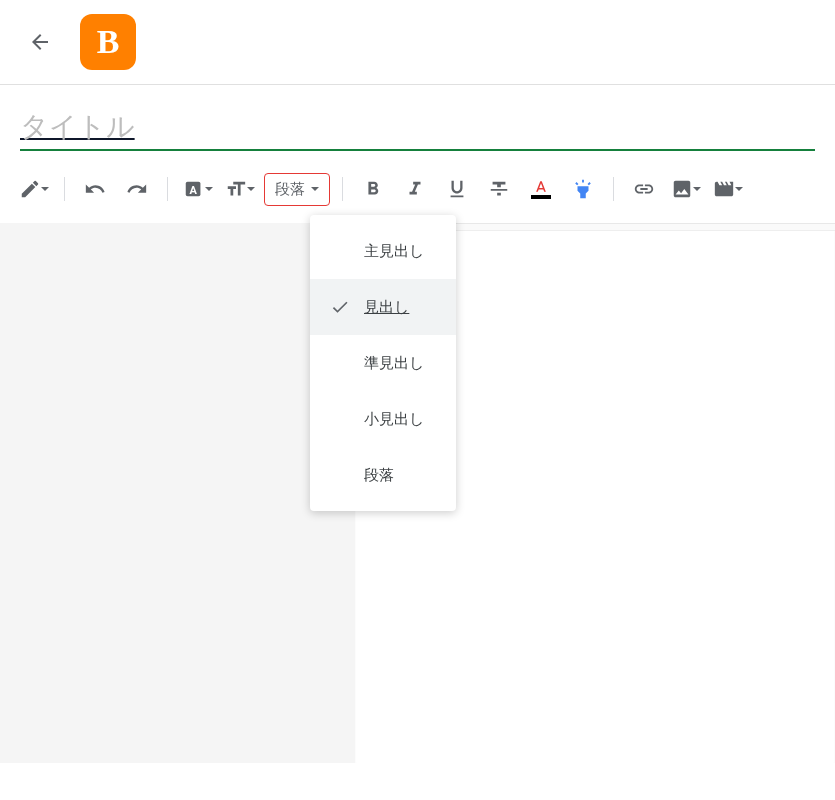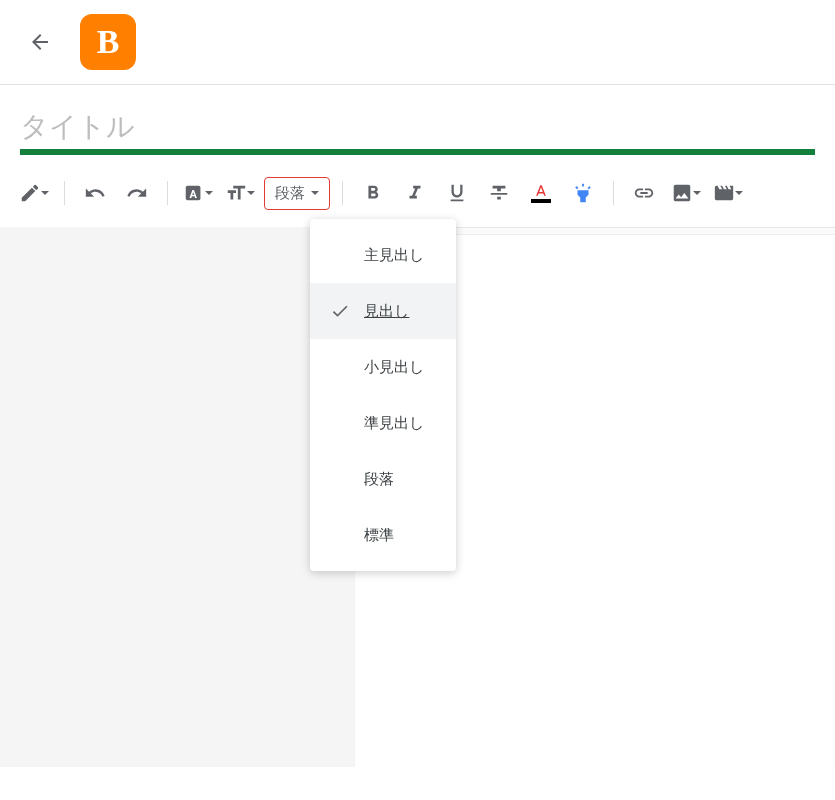--- a/index.html
+++ b/index.html
@@ -41,26 +41,27 @@
       font-family: Georgia, serif;
       font-weight: bold;
       font-size: 34px;
     }
     .title-area {
       padding: 20px 20px 0 20px;
     }
     .title-input {
       width: 100%;
       border: none;
-      border-bottom: 6px solid #15803d;
+      border-bottom: 2px solid #15803d;
       font-size: 28px;
       color: #0f172a;
       padding: 6px 0;
       outline: none;
       background: transparent;
+      text-decoration: underline;
     }
     .title-input::placeholder { color: #bdbdbd; }
     .toolbar {
       display: flex;
       align-items: center;
       padding: 20px 16px 16px 16px;
       gap: 6px;
       position: relative;
     }
     .tool-btn {
@@ -281,33 +282,29 @@
     <div class="dropdown-item selected">
       <span class="check-icon">
         <svg viewBox="0 0 24 24">
             <path d="M9 16.17L4.83 12l-1.42 1.41L9 19 21 7l-1.41-1.41z"></path>
           </svg>
       </span>
       <span>見出し</span>
     </div>
     <div class="dropdown-item">
       <span class="label-spacer"></span>
-      <span>小見出し</span>
+      <span>準見出し</span>
     </div>
     <div class="dropdown-item">
       <span class="label-spacer"></span>
-      <span>準見出し</span>
+      <span>小見出し</span>
     </div>
     <div class="dropdown-item">
       <span class="label-spacer"></span>
       <span>段落</span>
-    </div>
-    <div class="dropdown-item">
-      <span class="label-spacer"></span>
-      <span>標準</span>
     </div>
   </div>
 </div>
 
 <div class="editor-area">
   <div class="editor-side"></div>
   <div class="editor-main"></div>
 </div>
 
 </body></html>

